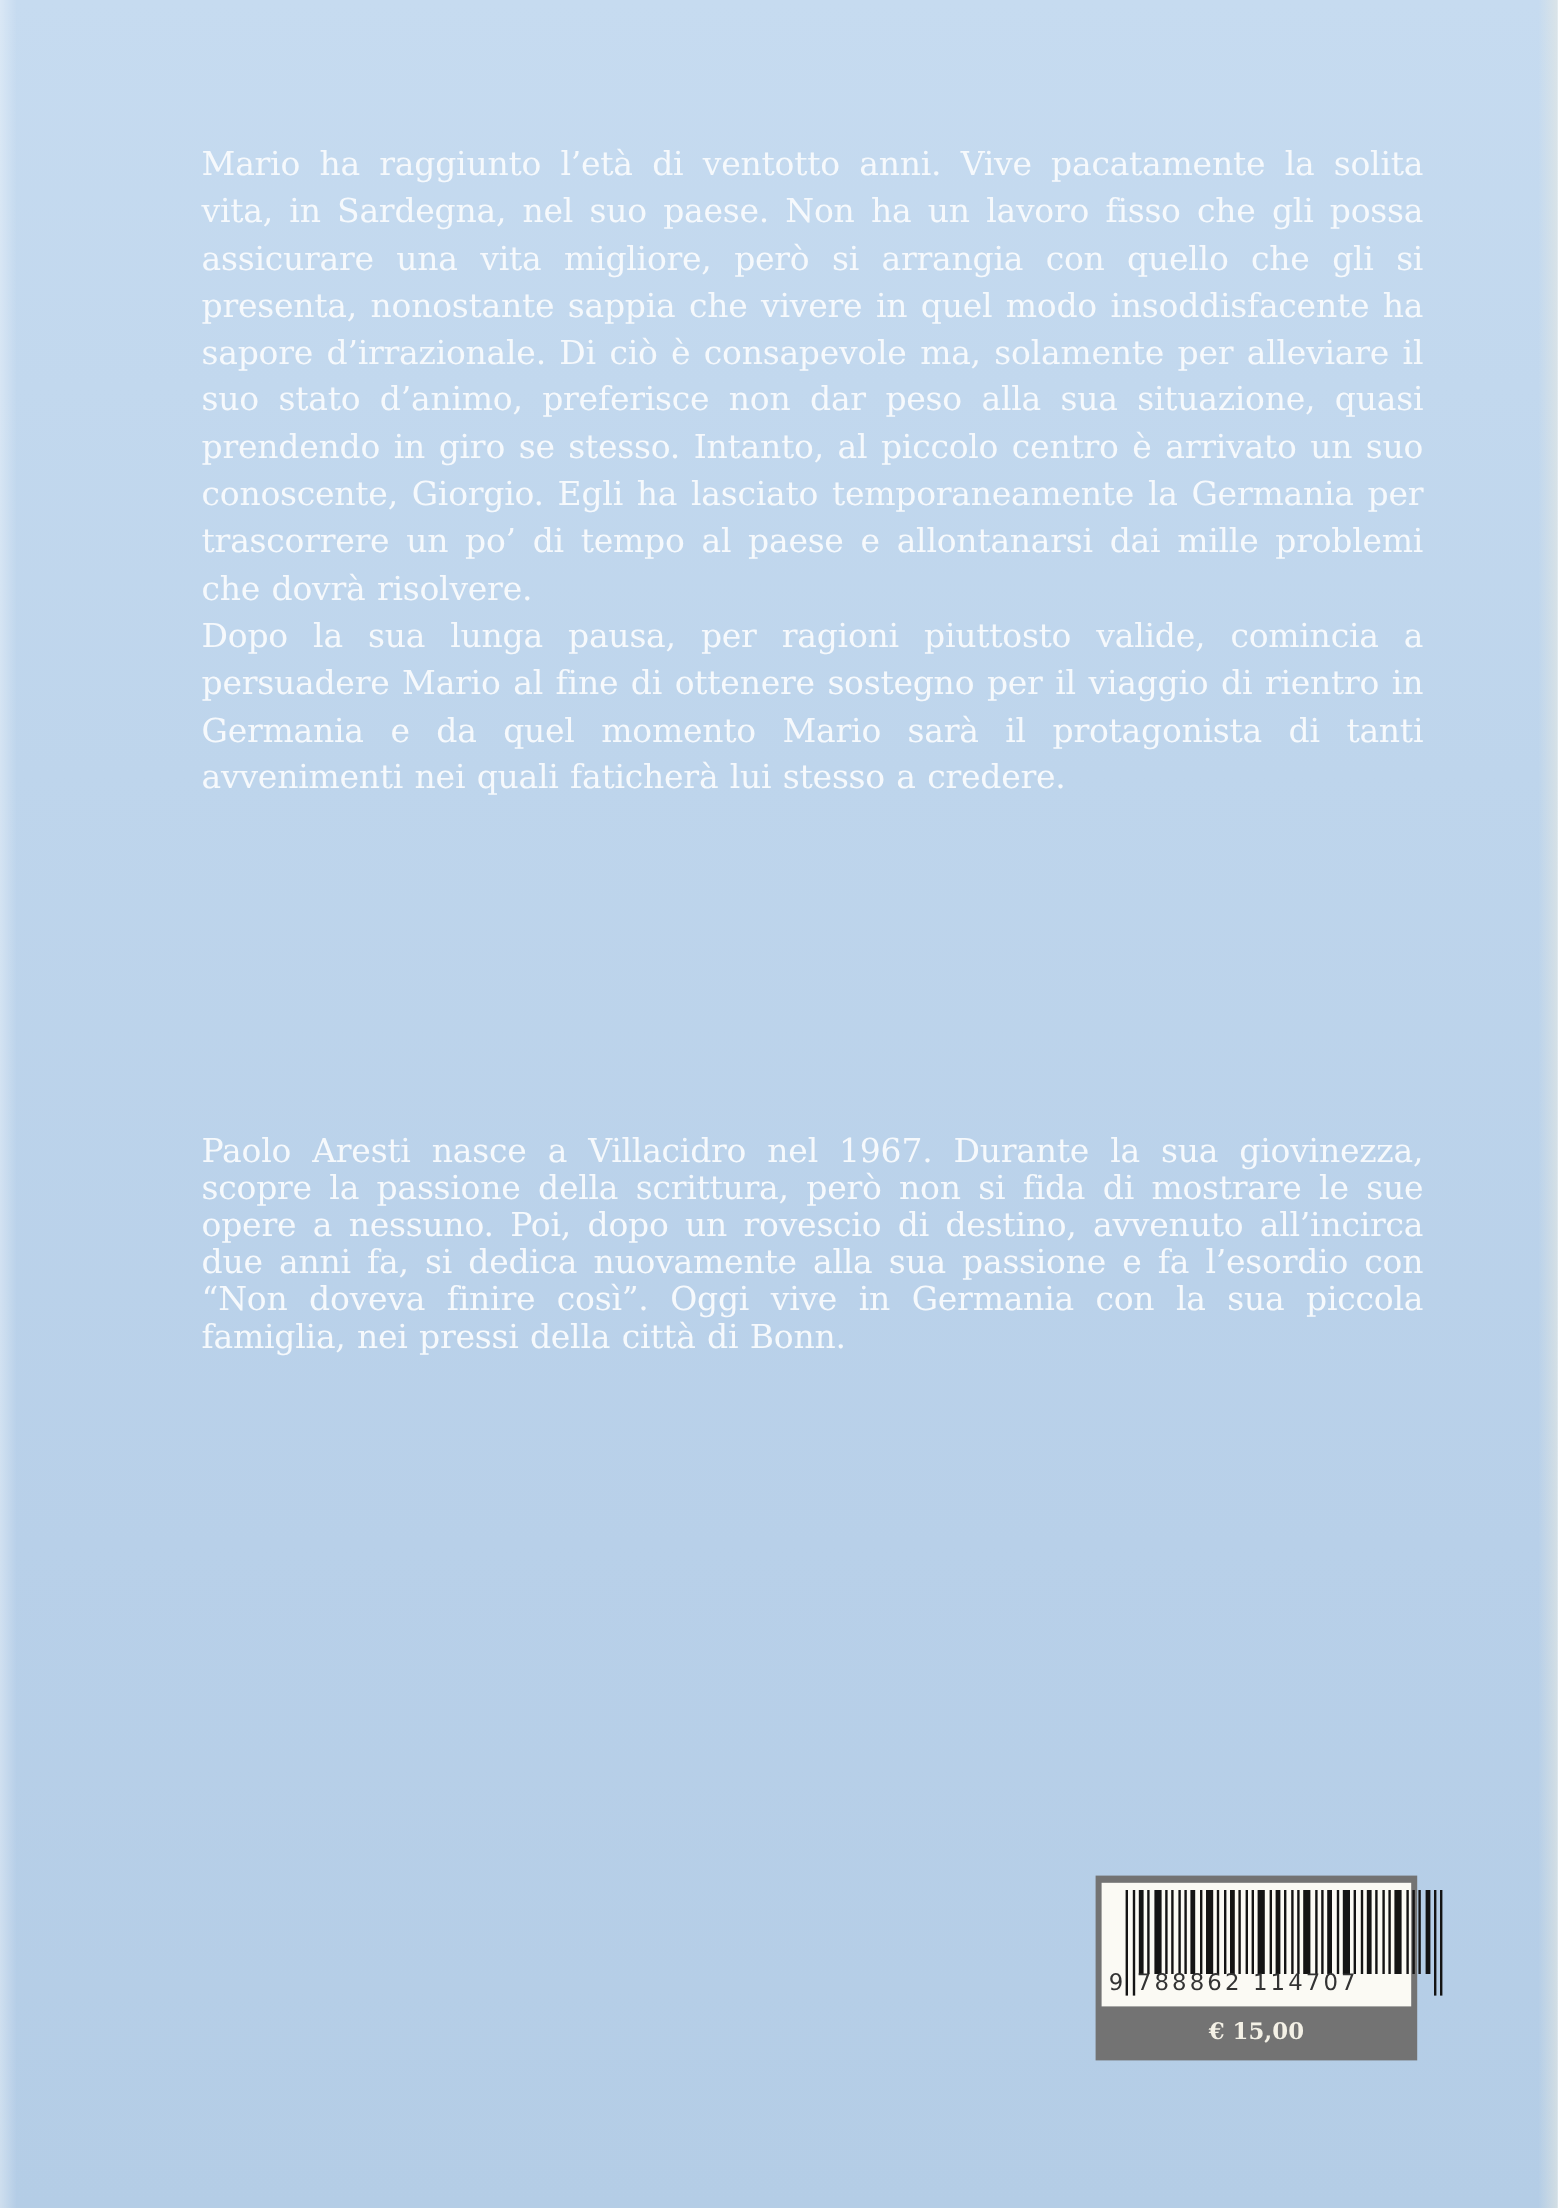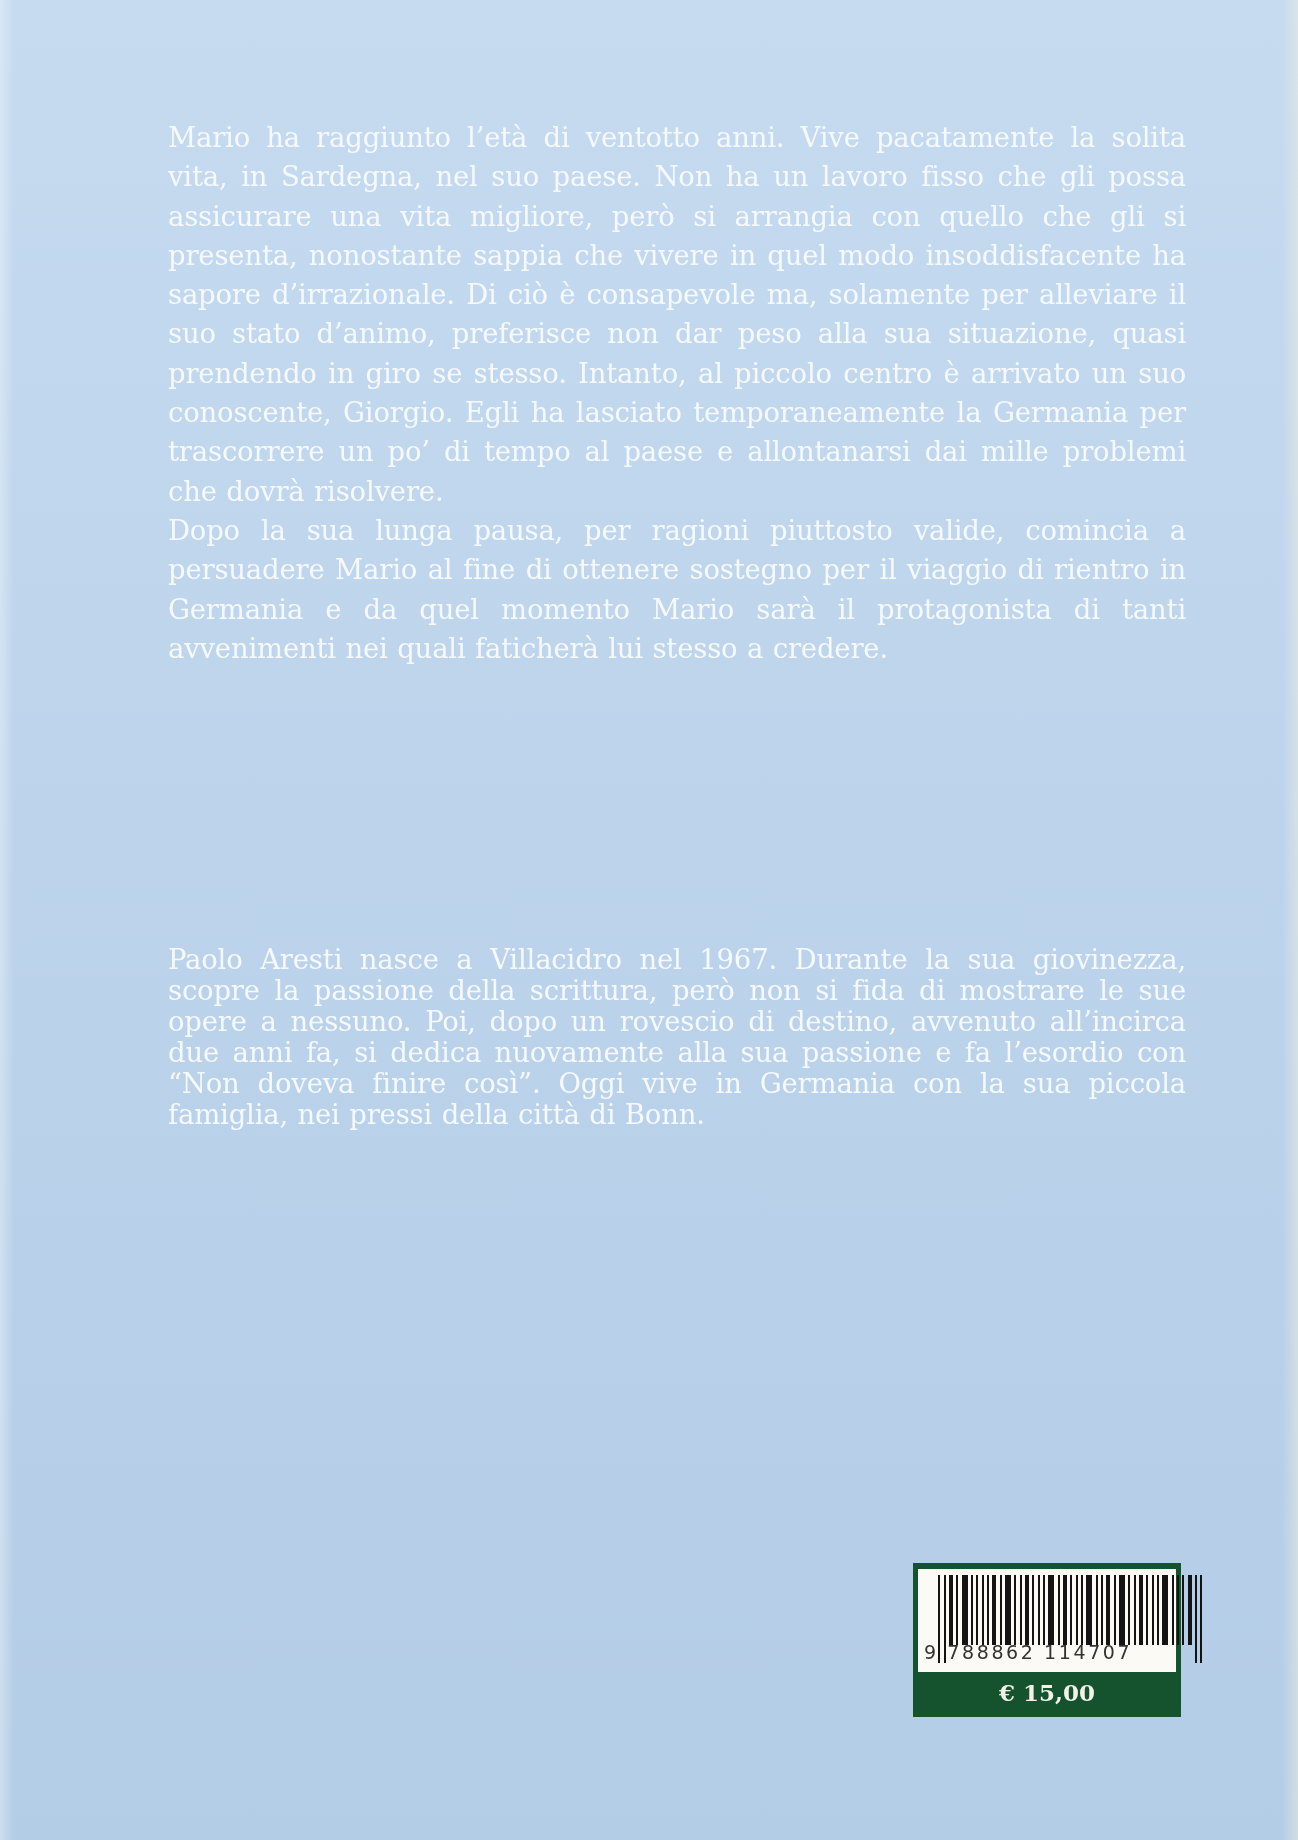--- a/index.html
+++ b/index.html
@@ -60,21 +60,21 @@
     word-spacing: 1px;
   }
   .bio p { margin: 0; }
 
   .barcode-box {
     position: absolute;
     left: 913px;
     top: 1563px;
     width: 268px;
     height: 154px;
-    background: #14532d;
+    background: #737373;
     box-sizing: border-box;
     padding: 6px 5px 0 5px;
   }
   .barcode-area {
     position: relative;
     width: 258px;
     height: 103px;
     background: #fbfaf4;
   }
   .bars {
@@ -102,21 +102,21 @@
   }
   .price {
     position: absolute;
     left: 0;
     bottom: 4px;
     width: 100%;
     text-align: center;
     color: #f4f1e6;
     font-family: "DejaVu Serif", "Liberation Serif", serif;
     font-weight: bold;
-    font-size: 23px;
+    font-size: 19px;
     line-height: 40px;
   }
 </style>
 </head>
 <body>
 
 <div class="cover">
   <div class="edge-left"></div>
   <div class="edge-right"></div>
 

